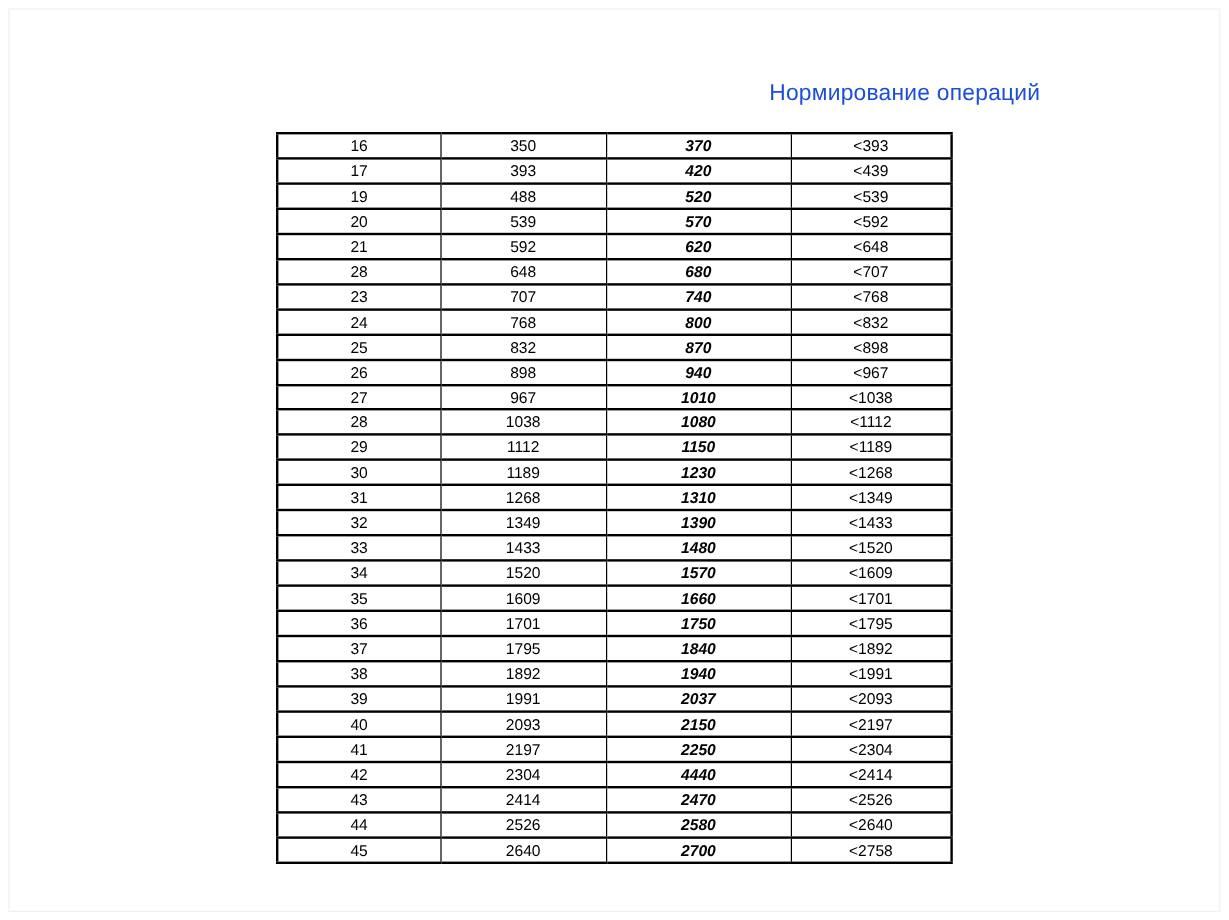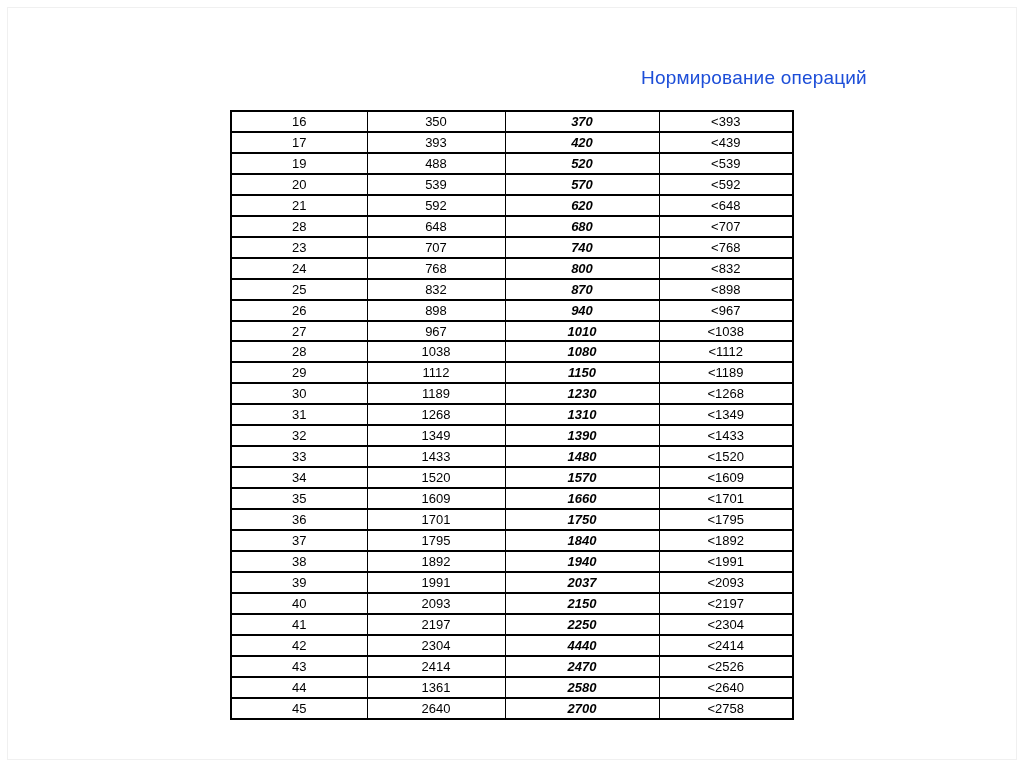--- a/index.html
+++ b/index.html
@@ -239,21 +239,21 @@
           <td>&lt;2414</td>
         </tr>
         <tr>
           <td>43</td>
           <td>2414</td>
           <td>2470</td>
           <td>&lt;2526</td>
         </tr>
         <tr>
           <td>44</td>
-          <td>1361</td>
+          <td>2526</td>
           <td>2580</td>
           <td>&lt;2640</td>
         </tr>
         <tr>
           <td>45</td>
           <td>2640</td>
           <td>2700</td>
           <td>&lt;2758</td>
         </tr>
       </tbody>

